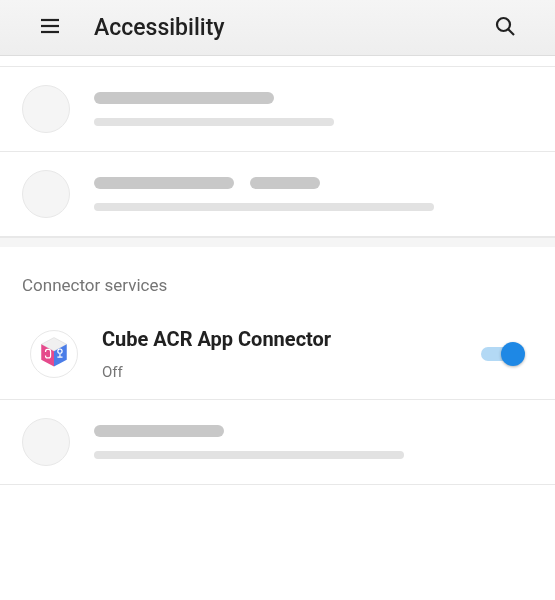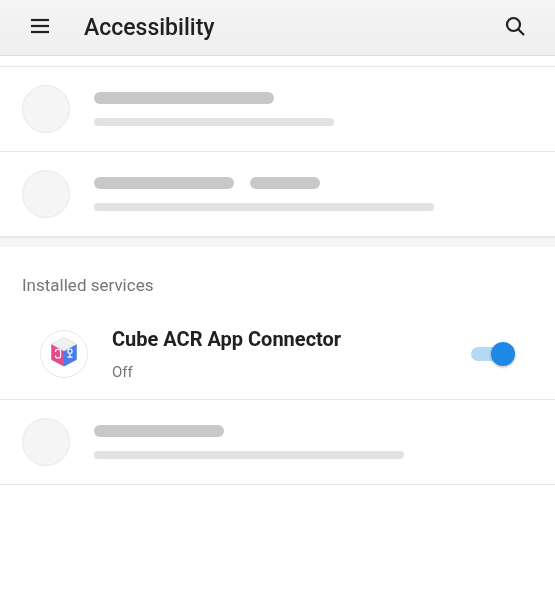--- a/index.html
+++ b/index.html
@@ -11,21 +11,21 @@
       font-family: -apple-system, BlinkMacSystemFont, 'Segoe UI', Roboto, Arial, sans-serif;
       background: #fff;
       width: 555px;
       height: 600px;
       overflow: hidden;
     }
     .header {
       display: flex;
       align-items: center;
       height: 56px;
-      padding: 0 20px;
+      padding: 0 30px;
       background: linear-gradient(to bottom, #f5f5f5, #eeeeee);
       border-bottom: 1px solid #ddd;
     }
     .menu-btn {
       width: 40px;
       height: 40px;
       display: flex;
       align-items: center;
       justify-content: center;
       cursor: pointer;
@@ -94,21 +94,21 @@
     }
     .section-header {
       padding: 28px 22px 14px;
       font-size: 17px;
       color: #757575;
       background: #fff;
     }
     .app-item {
       display: flex;
       align-items: center;
-      padding: 18px 40px;
+      padding: 18px 30px;
       border-bottom: 1px solid #e8e8e8;
       background: #fff;
       cursor: pointer;
     }
     .app-icon {
       width: 48px;
       height: 48px;
       border-radius: 50%;
       background: #fff;
       border: 1px solid #e8e8e8;
@@ -205,21 +205,21 @@
     <div class="bar-row">
       <div class="bar" style="width: 140px;"></div>
       <div class="bar" style="width: 70px;"></div>
     </div>
     <div class="bar thin" style="width: 340px;"></div>
   </div>
 </div>
 
 <div class="spacer-section"></div>
 
-<div class="section-header">Installed services</div>
+<div class="section-header">Connector services</div>
 
 <div class="app-item">
   <div class="app-icon">
     <span>
       <svg class="cube-icon" viewBox="0 0 40 40">
         <polygon points="20,3 35,11 20,19 5,11" fill="#f0f0f0" stroke="#ccc" stroke-width="0.5"></polygon>
         <polygon points="5,11 20,19 20,37 5,29" fill="#E54A8C"></polygon>
         <polygon points="35,11 20,19 20,37 35,29" fill="#4B7DE8"></polygon>
         <path d="M 10 20 Q 10 17 12 17 L 14 17 Q 16 17 16 20 L 16 24 Q 16 27 14 27 L 12 27 Q 10 27 10 24" fill="none" stroke="#fff" stroke-width="1.4"></path>
         <circle cx="27" cy="19" r="2.5" fill="none" stroke="#fff" stroke-width="1.4"></circle>

